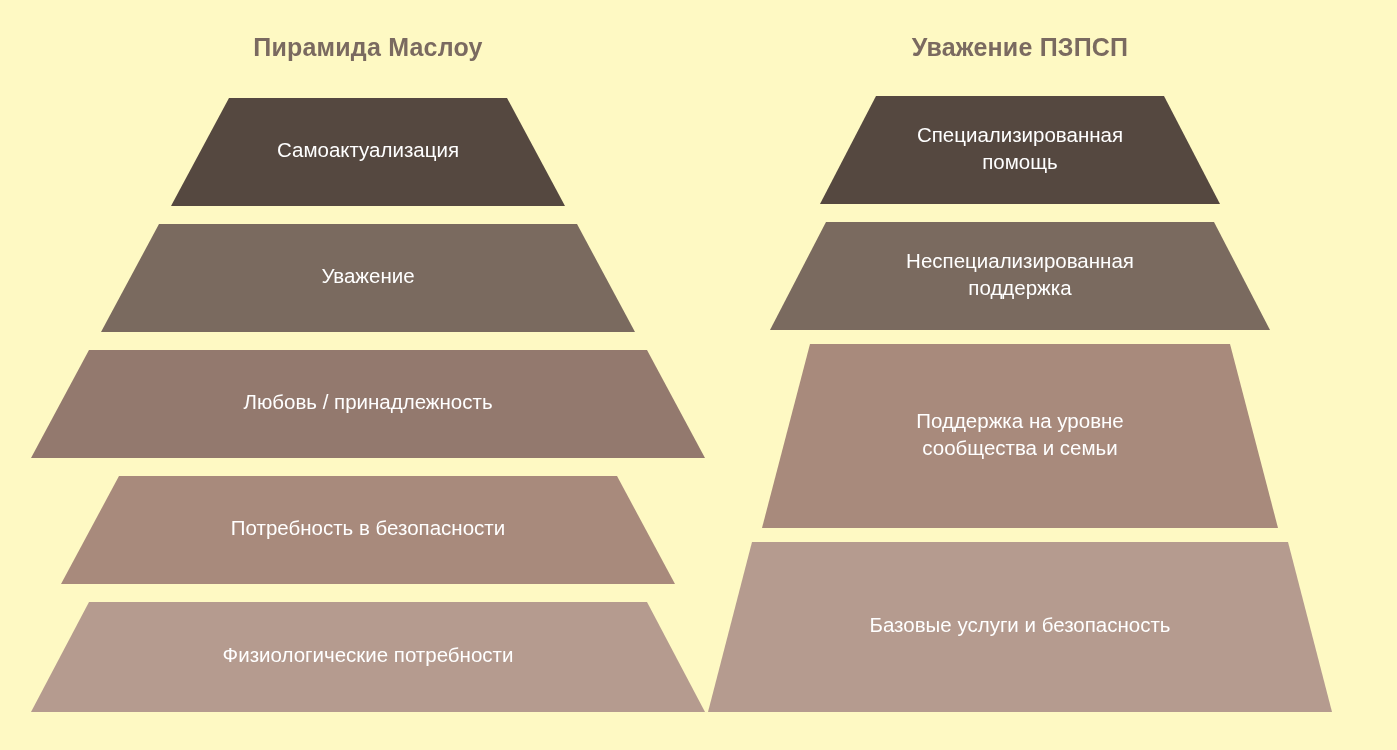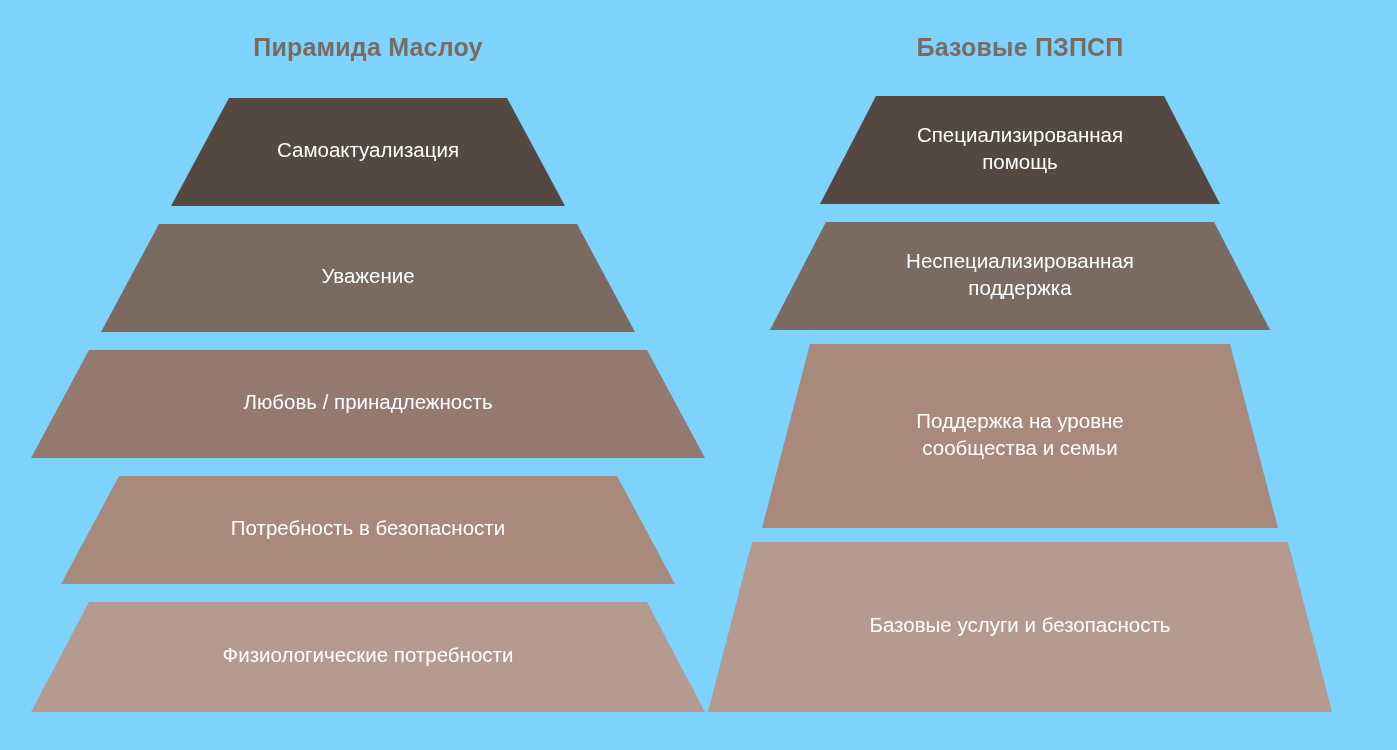--- a/index.html
+++ b/index.html
@@ -12,21 +12,21 @@
     width: 1397px;
     height: 750px;
     font-family: "Liberation Sans", sans-serif;
     overflow: hidden;
     position: relative;
   }
   .stage {
     position: relative;
     width: 1397px;
     height: 750px;
-    background: #7dd3fc;
+    background: #fef9c3;
   }
   .pyramid-title {
     position: absolute;
     text-align: center;
     font-size: 25px;
     font-weight: bold;
     color: #7a6a60;
     letter-spacing: 0.2px;
     white-space: nowrap;
     top: 33px;
@@ -52,21 +52,21 @@
   }
   .level-shape { stroke: none; }
 </style>
 </head>
 <body>
 
 <div class="stage">
 
   <div class="pyramid-title" id="title-left">Пирамида Маслоу</div>
 
-  <div class="pyramid-title" id="title-right">Базовые ПЗПСП</div>
+  <div class="pyramid-title" id="title-right">Уважение ПЗПСП</div>
 
   <svg class="pyramid" id="svg-left" viewBox="0 0 1397 750" xmlns="http://www.w3.org/2000/svg">
       <g>
         <polygon class="level-shape" points="229,98 507,98 565,206 171,206" fill="#554840"></polygon>
         <text class="level-label" x="368" y="152" fill="#ffffff"><tspan x="368" dy="0">Самоактуализация</tspan></text>
       </g>
       <g>
         <polygon class="level-shape" points="159,224 577,224 635,332 101,332" fill="#7a6a5f"></polygon>
         <text class="level-label" x="368" y="278" fill="#ffffff"><tspan x="368" dy="0">Уважение</tspan></text>
       </g>

